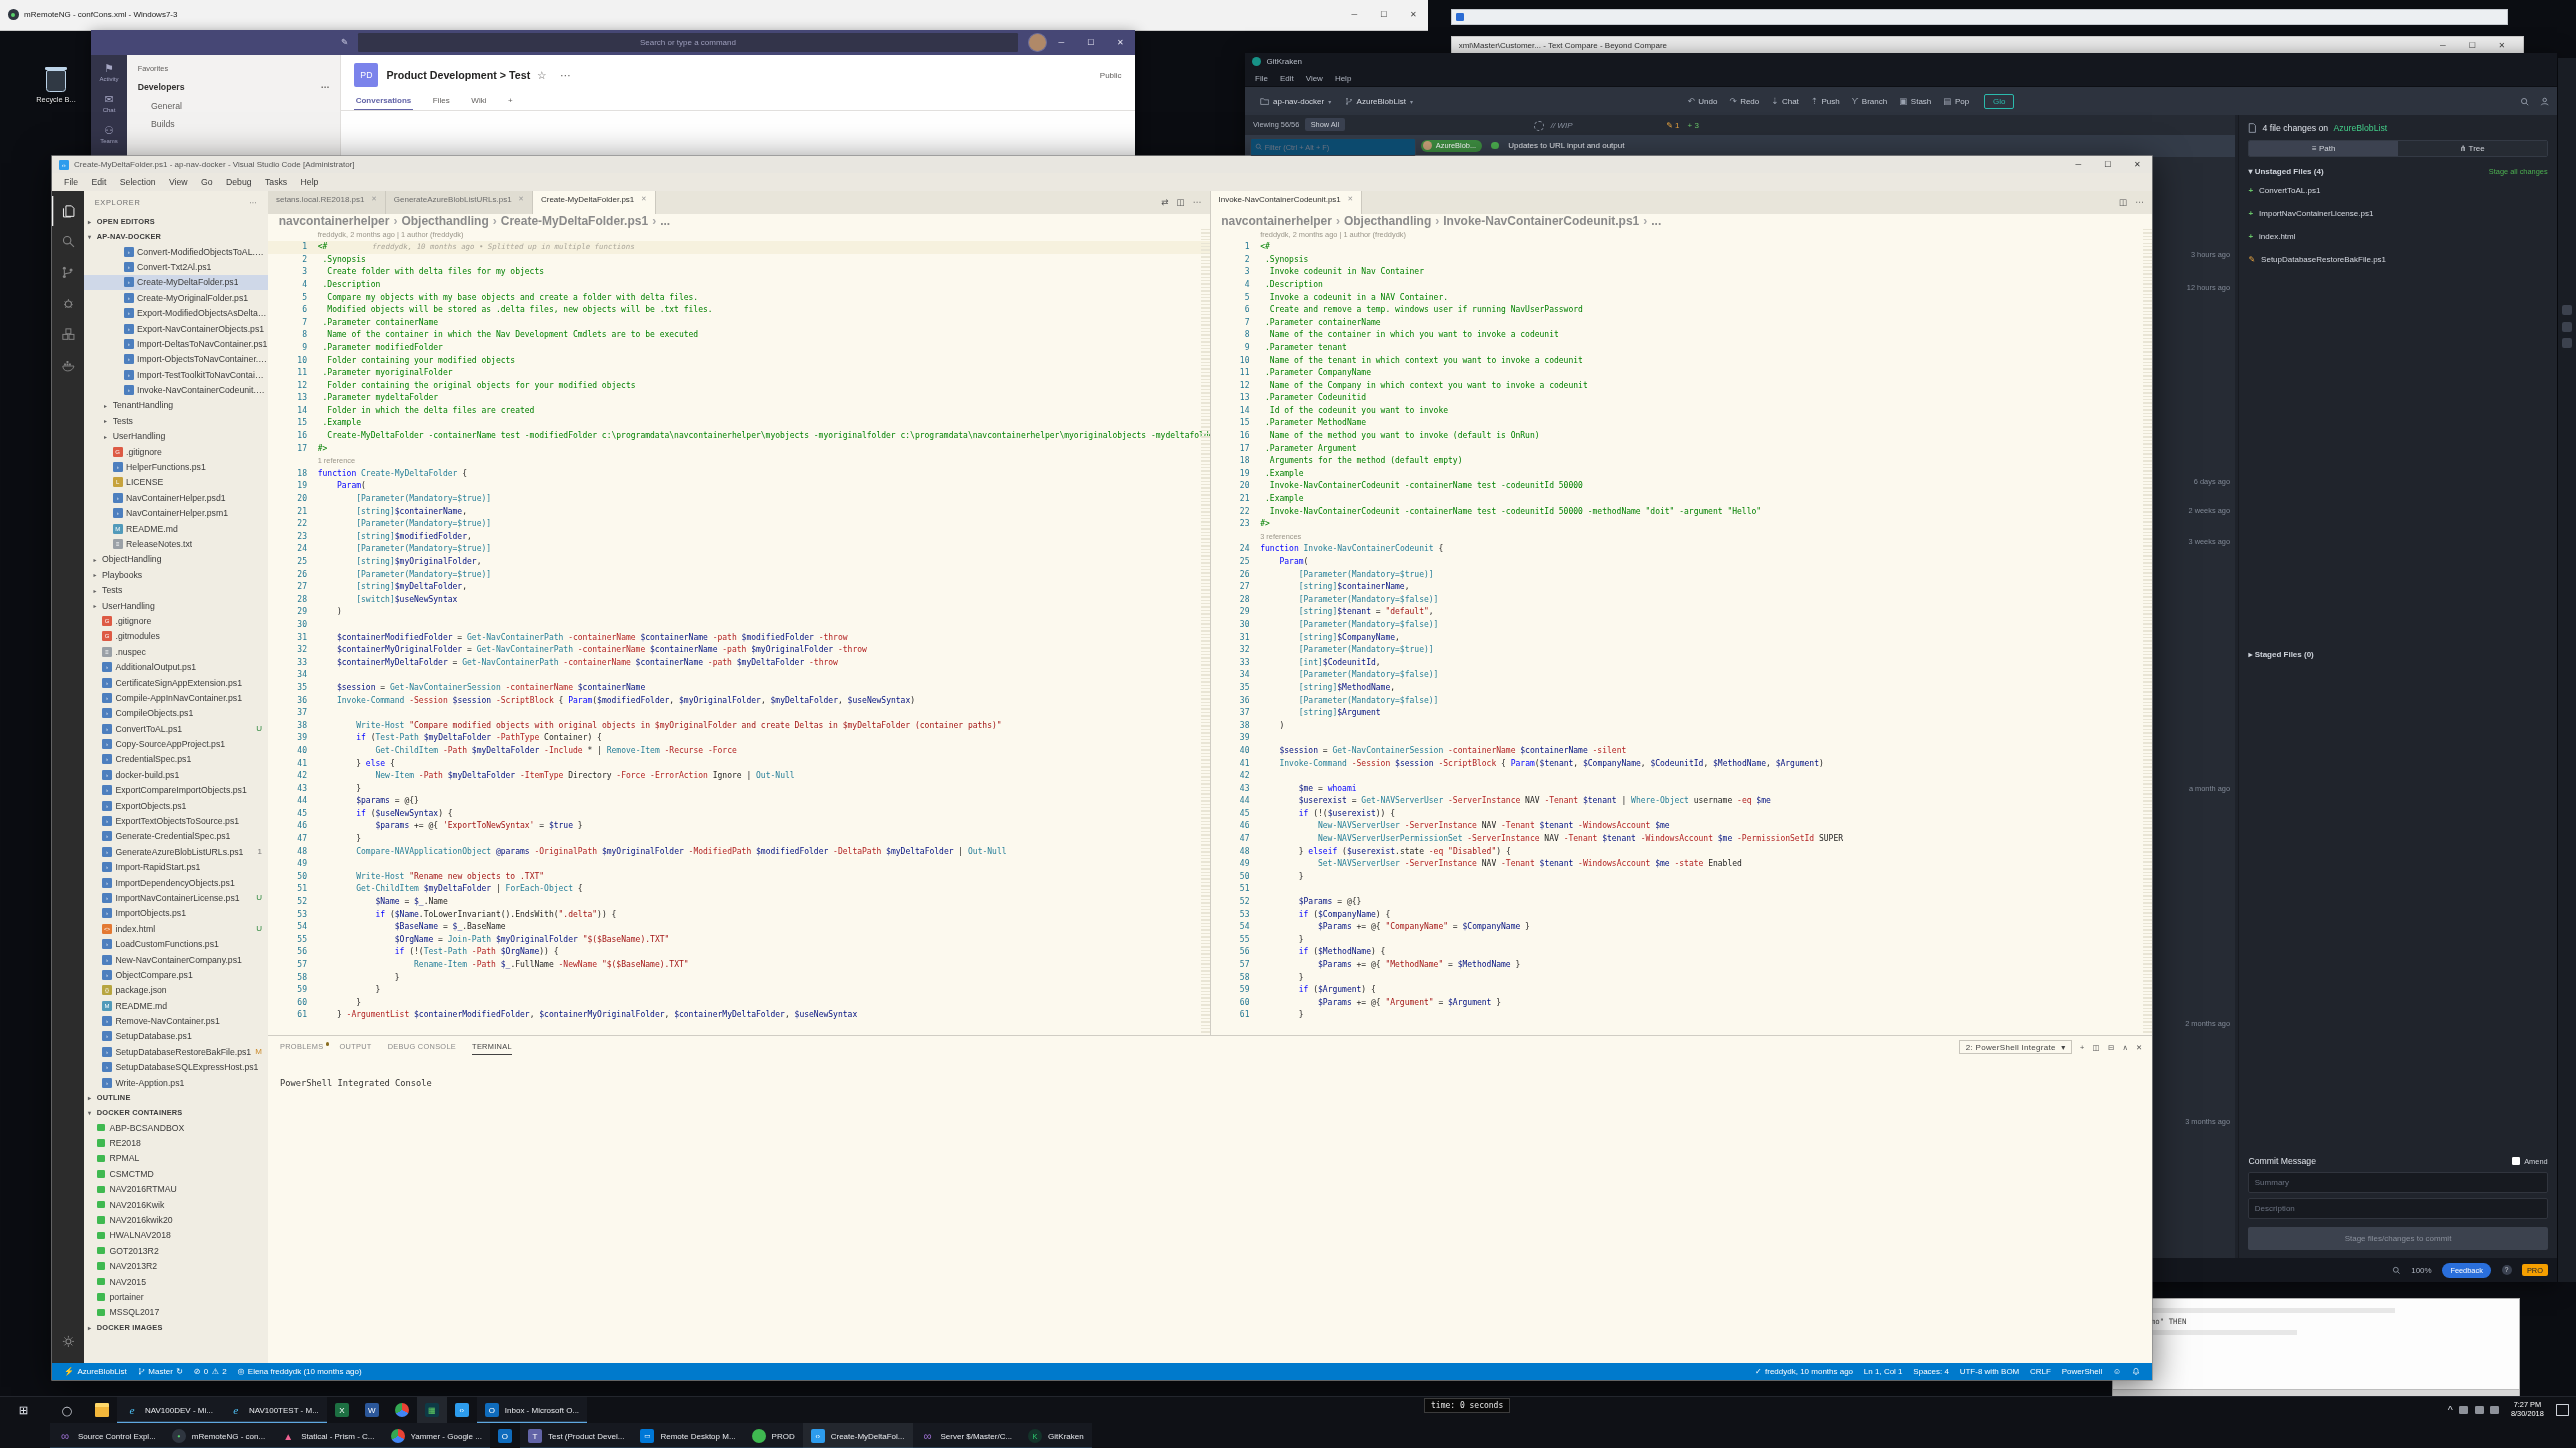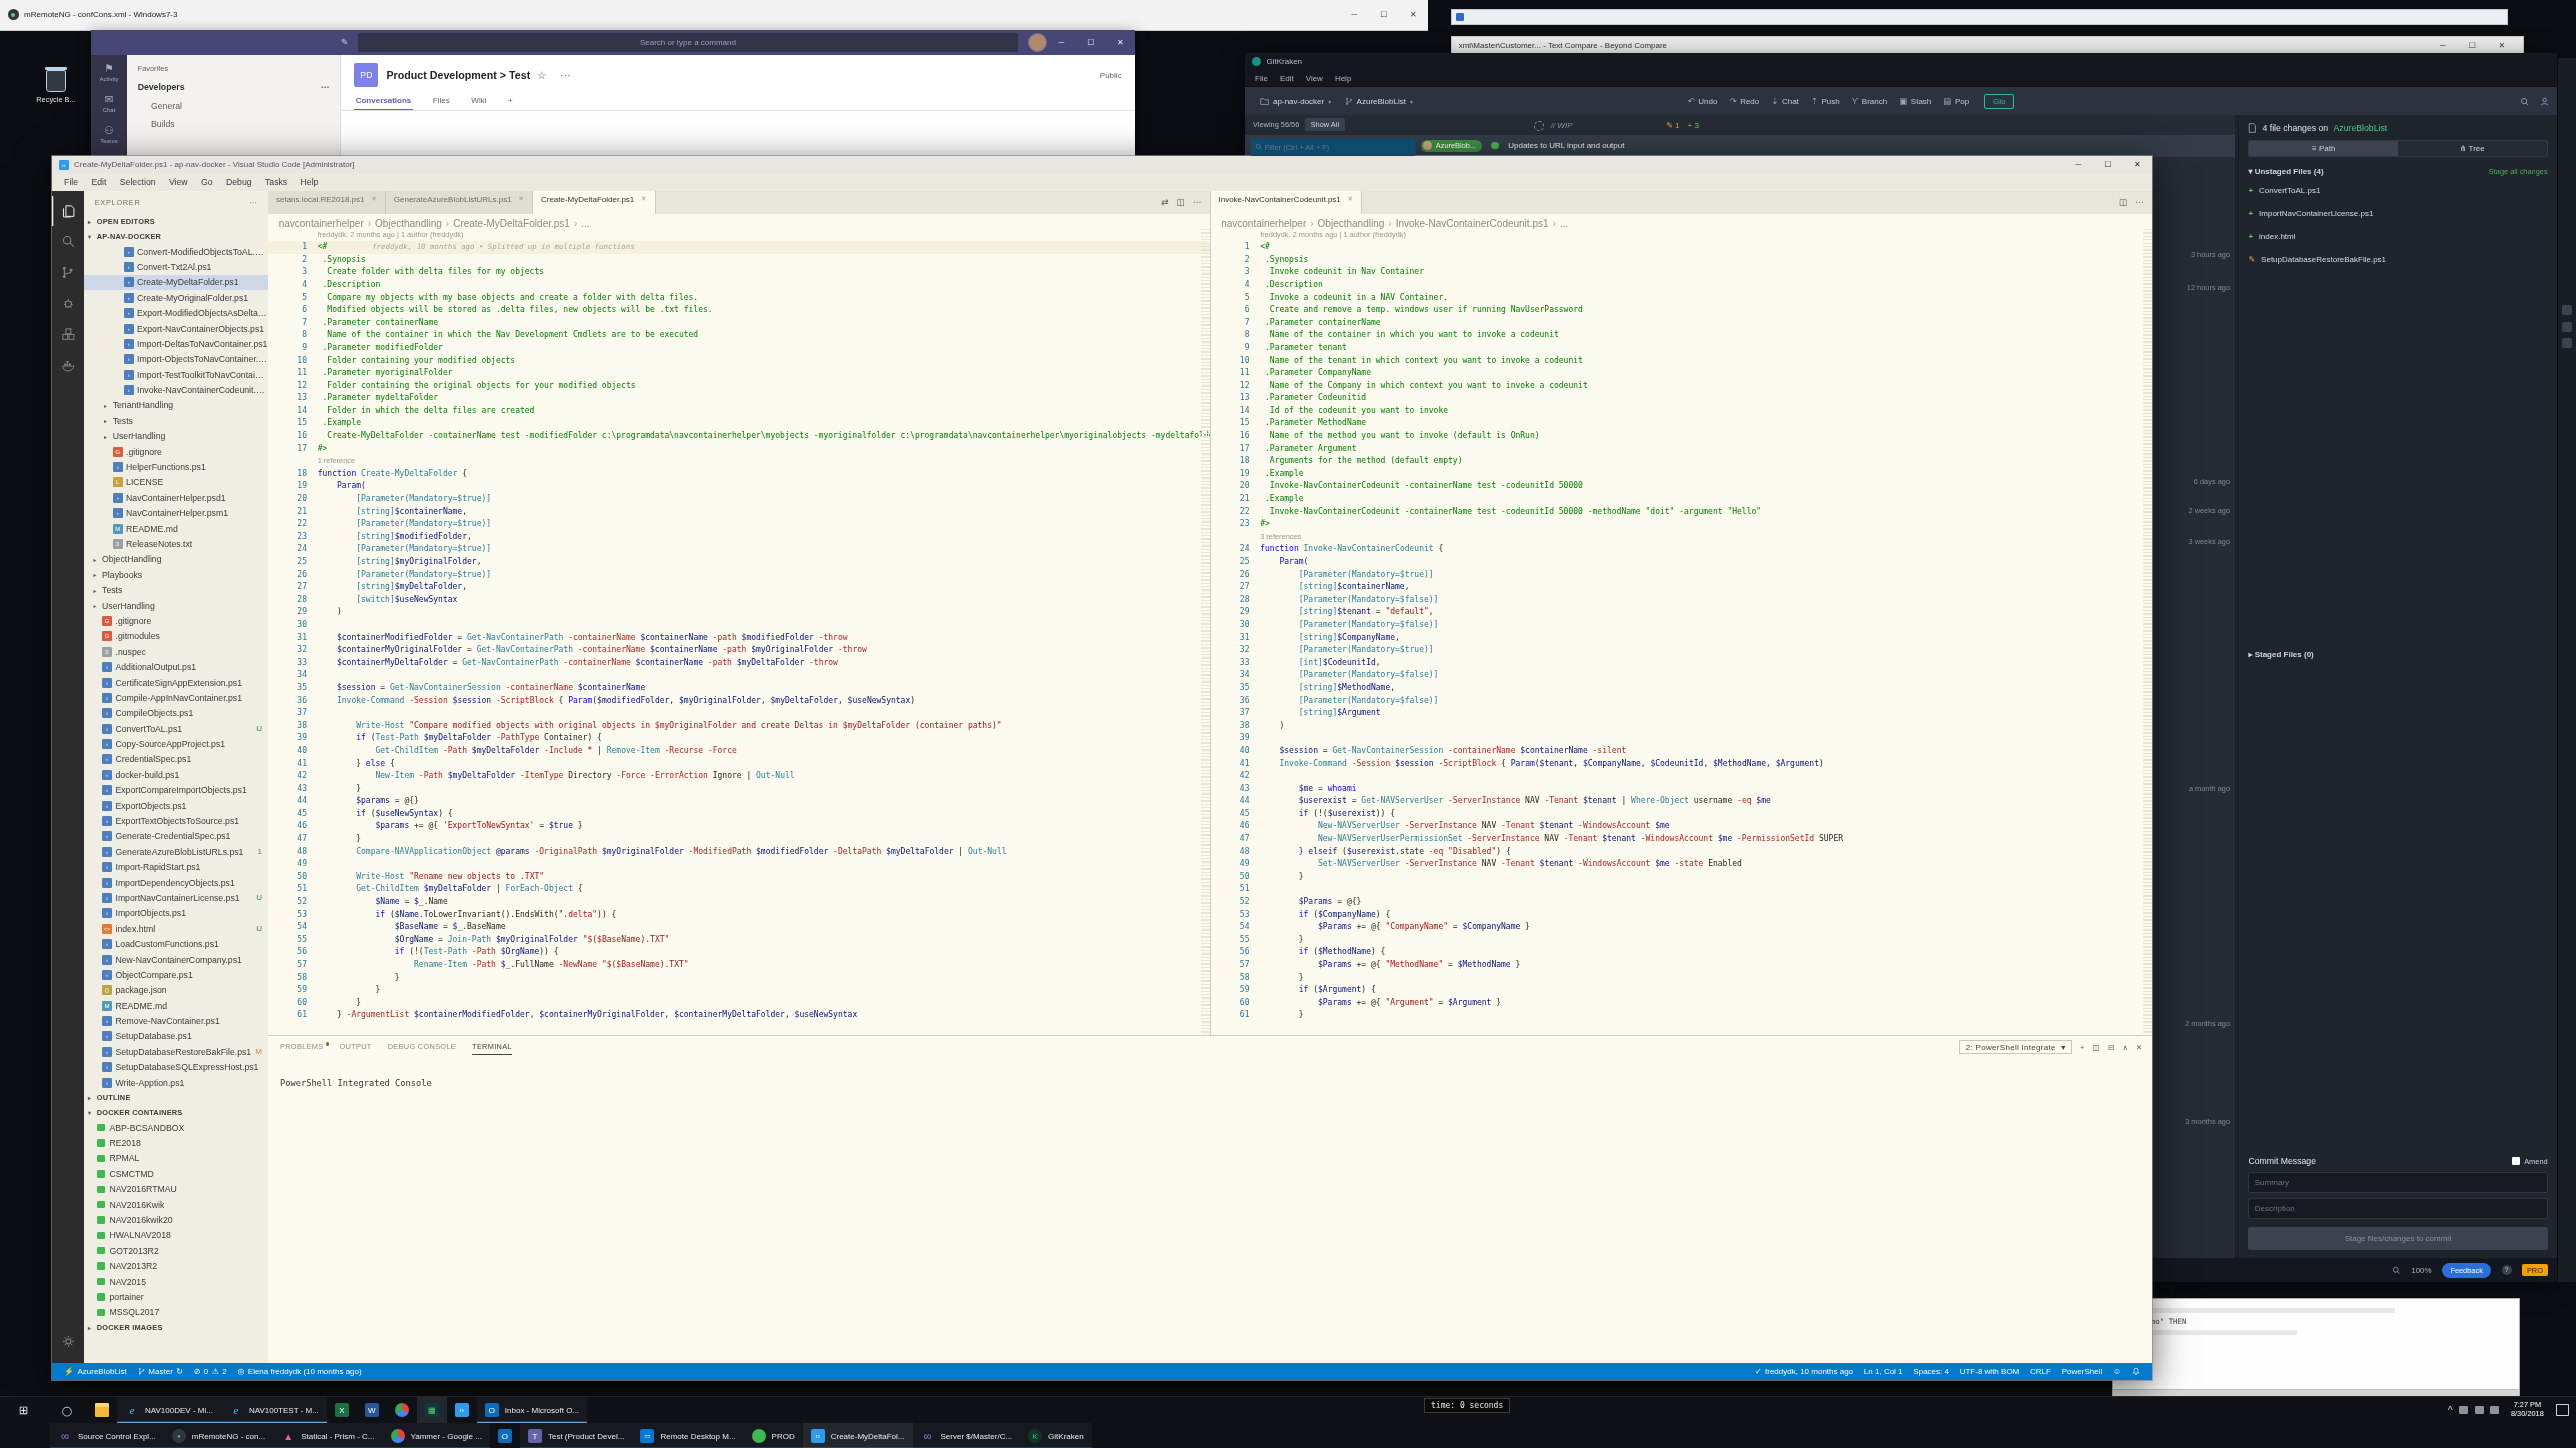--- a/index.html
+++ b/index.html
@@ -163,21 +163,21 @@
   .ddesc{color:#8a8a8a;font-size:13px;margin-left:3.4px;overflow:hidden;text-overflow:ellipsis;margin-top:40px;}
   .v-editors{flex:1;display:flex;flex-direction:column;min-width:0;}
   .v-groups{height:844px;display:flex;min-width:0;}
   .v-group{flex:1;display:flex;flex-direction:column;min-width:0;border-left:0.7px solid #d0cdc4;position:relative;}
   .v-group:first-child{border-left:none;}
   .v-tabs{height:23px;background:#e8e5da;display:flex;flex:0 0 auto;}
   .tab{display:flex;padding:4px 8px;font-size:8px;background:#e0ddd2;color:#6d6d6d;border-right:0.7px solid #ccc9bf;}
   .tab.act{background:#fcf9ee;color:#333;}
   .tab .x{margin-left:6.7px;font-size:6.7px;color:#999;}
   .v-tabacts{margin-left:auto;display:flex;align-items:center;gap:8px;padding-right:8px;color:#555;font-size:8.7px;}
-  .v-crumb{height:14.8px;display:flex;align-items:flex-end;padding-left:10.7px;font-size:10px;color:#8a8a8a;flex:0 0 auto;}
+  .v-crumb{height:14.8px;display:flex;align-items:flex-start;padding-left:10.7px;font-size:12px;color:#8a8a8a;flex:0 0 auto;font-weight:bold;}
   .v-crumb span{display:flex;align-items:center;}
   .v-crumb span + span::before{content:"\203A";margin:0 4px;color:#aaa;}
   .v-code{position:relative;flex:1;overflow:hidden;font:8px/12.6px "DejaVu Sans Mono",monospace;}
   .cl{display:flex;height:12.6px;white-space:pre;}
   .cl.cur{background:#f6f1de;}
   .ln{flex:0 0 39px;text-align:right;padding-right:10.7px;color:#237893;}
   .ct{flex:1;color:#1e1e1e;overflow:hidden;}
   .lens{color:#9a968a;font-family:"Liberation Sans",sans-serif;font-size:7.4px;}
   .blame{color:#aaa69a;font-style:italic;font-size:7.4px;margin-left:40px;}
   .c-com{color:#008000;}

